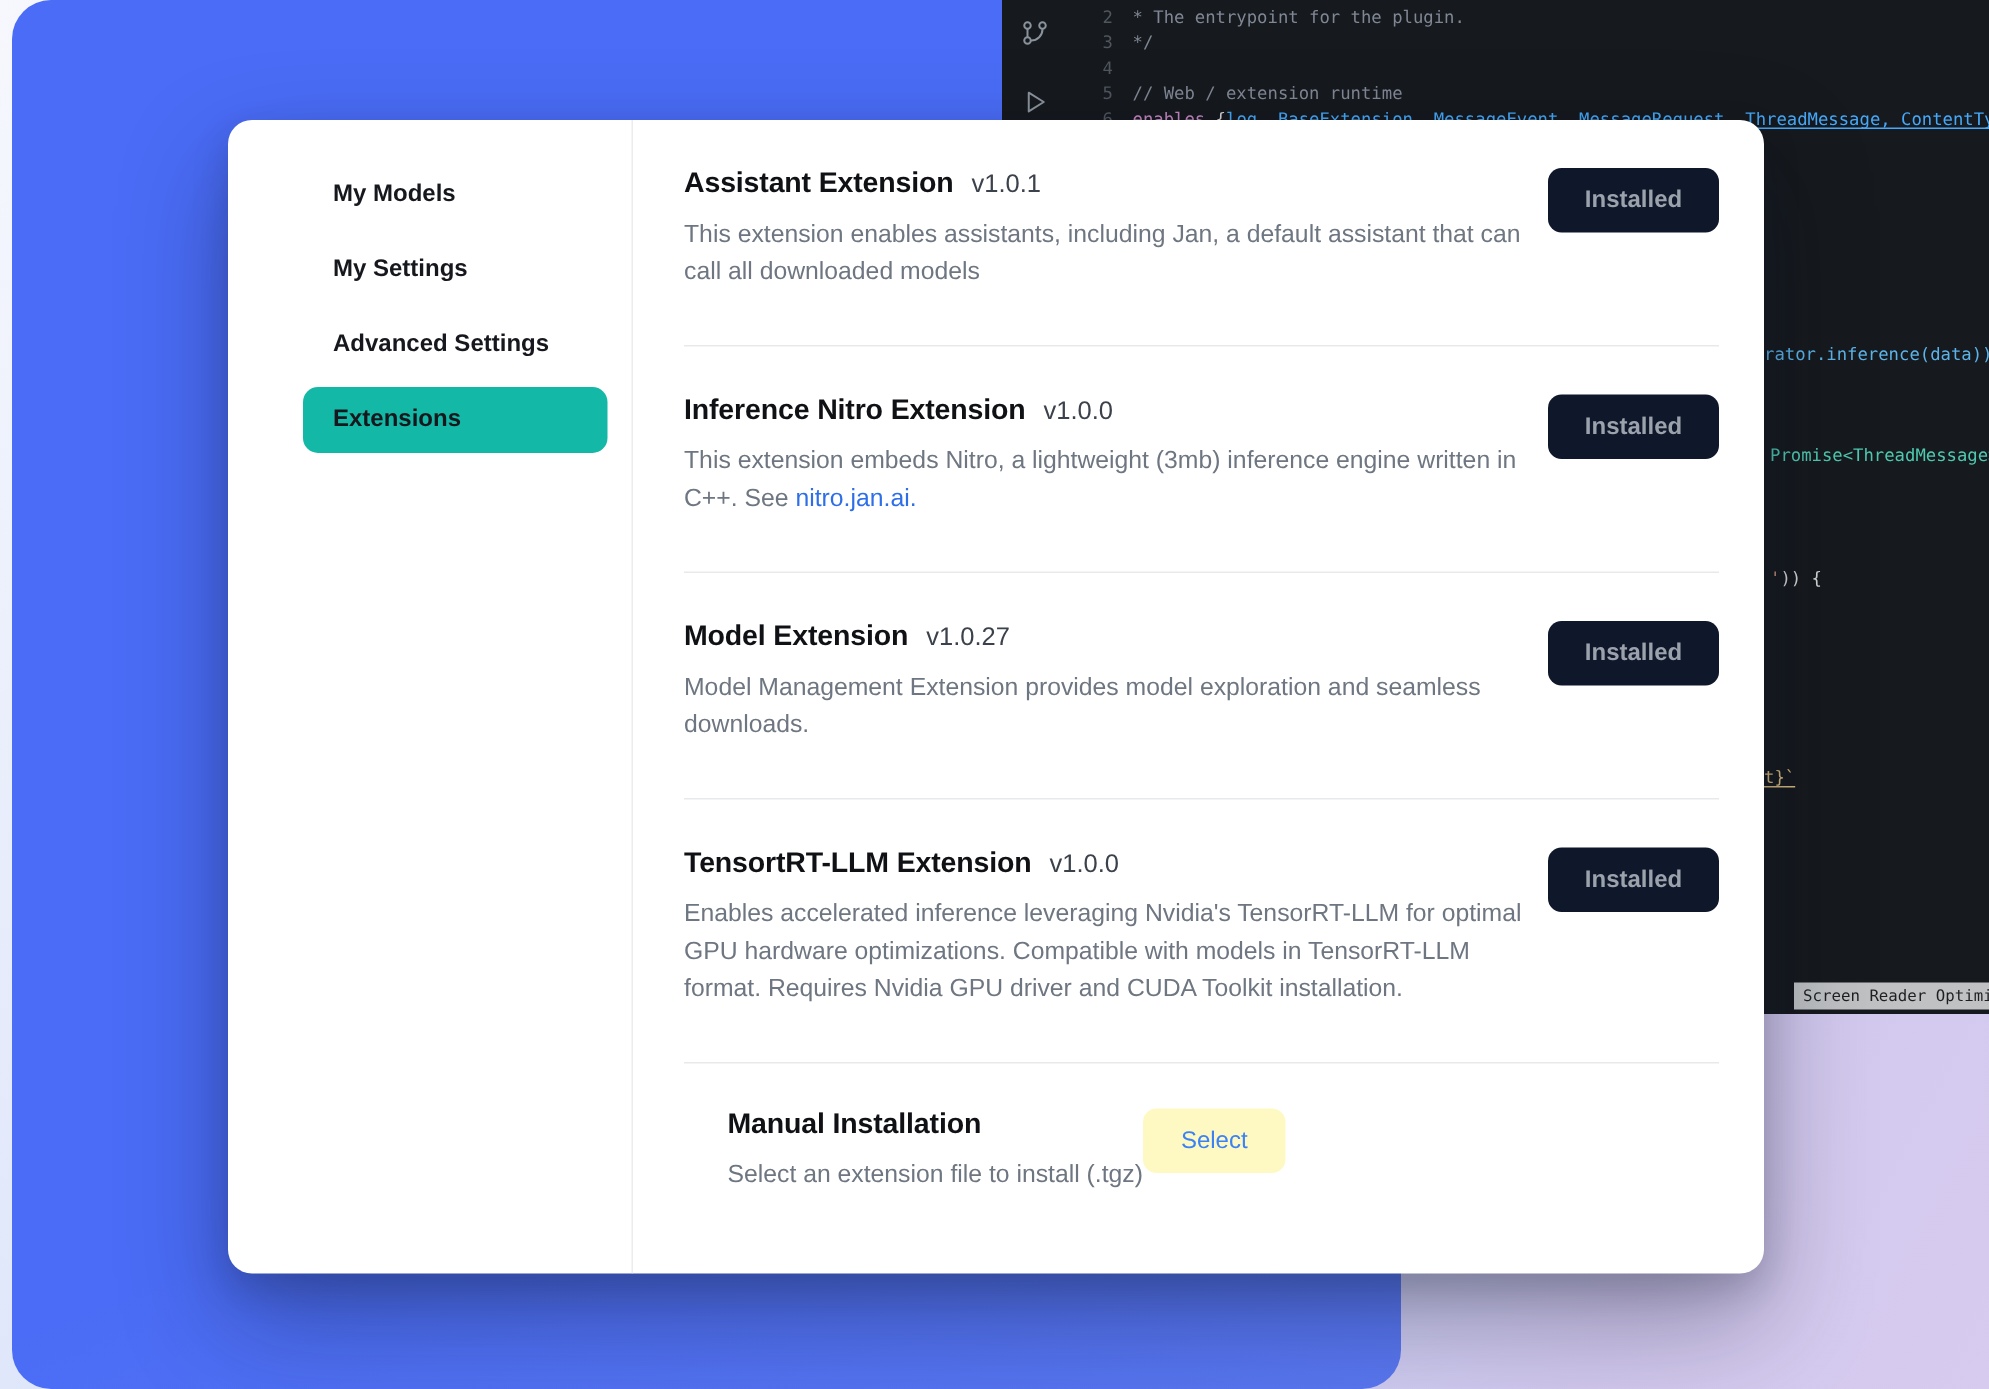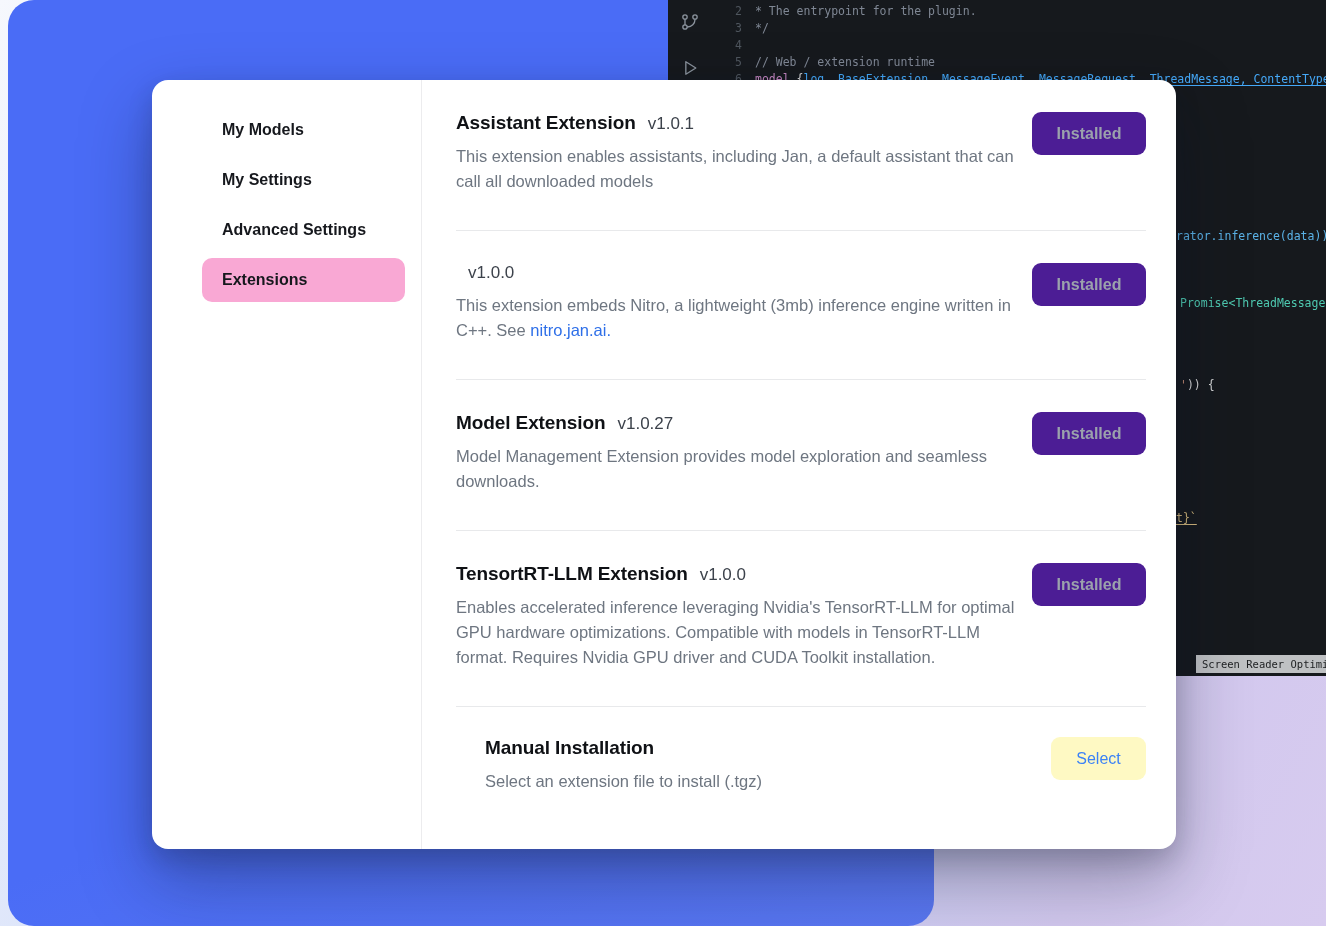--- a/index.html
+++ b/index.html
@@ -108,30 +108,29 @@
     display: flex;
     align-items: center;
     padding: 0 20px;
     border-radius: 10px;
     margin-bottom: 6px;
     font-size: 16px;
     font-weight: 700;
     color: #16181d;
     cursor: pointer;
   }
-  .side-item.active { background: #f9a8d4; }
+  .side-item.active { background: #14b8a6; }
 
   .content {
     flex: 1;
     padding: 0 30px 0 34px;
     overflow: hidden;
   }
   .ext-row {
     display: flex;
-    justify-content: space-between;
     align-items: flex-start;
     padding: 32px 0 36px;
     border-bottom: 1px solid #e8e9eb;
   }
   .ext-row.last { border-bottom: none; padding: 30px 0 24px; margin-left: 29px; }
   .ext-info { max-width: 578px; }
   .ext-title-line { display: flex; align-items: baseline; }
   .ext-name { font-size: 19px; font-weight: 700; color: #0f1115; letter-spacing: -0.1px; }
   .ext-ver { font-size: 17px; font-weight: 500; color: #3c424b; margin-left: 12px; }
   .ext-desc {
@@ -143,21 +142,21 @@
   .ext-link { color: #2e6fe8; cursor: pointer; }
   .btn {
     display: inline-flex;
     align-items: center;
     justify-content: center;
     height: 43px;
     min-width: 114px;
     padding: 0 20px;
     border: 0;
     border-radius: 9px;
-    background: #4c1d95;
+    background: #0f172a;
     color: #9ba2ac;
     font-family: "Liberation Sans", sans-serif;
     font-size: 16px;
     font-weight: 600;
     cursor: pointer;
   }
   .btn-select {
     min-width: 95px;
     background: #fef9c3;
     color: #3b82f6;
@@ -201,21 +200,21 @@
       <div class="crow">
         <span class="gut">4</span>
         <span class="cline"></span>
       </div>
       <div class="crow">
         <span class="gut">5</span>
         <span class="cline tok-comment">// Web / extension runtime</span>
       </div>
       <div class="crow">
         <span class="gut">6</span>
-        <span class="cline"><span class="tok-kw">model</span><span class="tok-plain"> {</span><span class="tok-ids">log, BaseExtension, MessageEvent, MessageRequest, ThreadMessage, ContentType</span></span>
+        <span class="cline"><span class="tok-kw">enables</span><span class="tok-plain"> {</span><span class="tok-ids">log, BaseExtension, MessageEvent, MessageRequest, ThreadMessage, ContentType</span></span>
       </div>
     </div>
 
     <span class="frag frag-1">rator.inference(data));</span>
     <span class="frag frag-2">Promise&lt;ThreadMessage&gt;</span>
     <span class="frag frag-3"><span class="q">'</span><span class="r">)) {</span></span>
     <span class="frag frag-4">t}`</span>
 
     <div class="statusbar">
       <span class="status-go">go</span>
@@ -241,20 +240,21 @@
             <span class="ext-ver">v1.0.1</span>
           </div>
           <p class="ext-desc">This extension enables assistants, including Jan, a default assistant that can call all downloaded models</p>
         </div>
         <button class="btn">Installed</button>
       </section>
 
       <section class="ext-row">
         <div class="ext-info">
           <div class="ext-title-line">
+            <span class="ext-name">Inference Nitro Extension</span>
             <span class="ext-ver">v1.0.0</span>
           </div>
           <p class="ext-desc"><span>This extension embeds Nitro, a lightweight (3mb) inference engine written in C++. See </span><span class="ext-link">nitro.jan.ai.</span></p>
         </div>
         <button class="btn">Installed</button>
       </section>
 
       <section class="ext-row">
         <div class="ext-info">
           <div class="ext-title-line">

